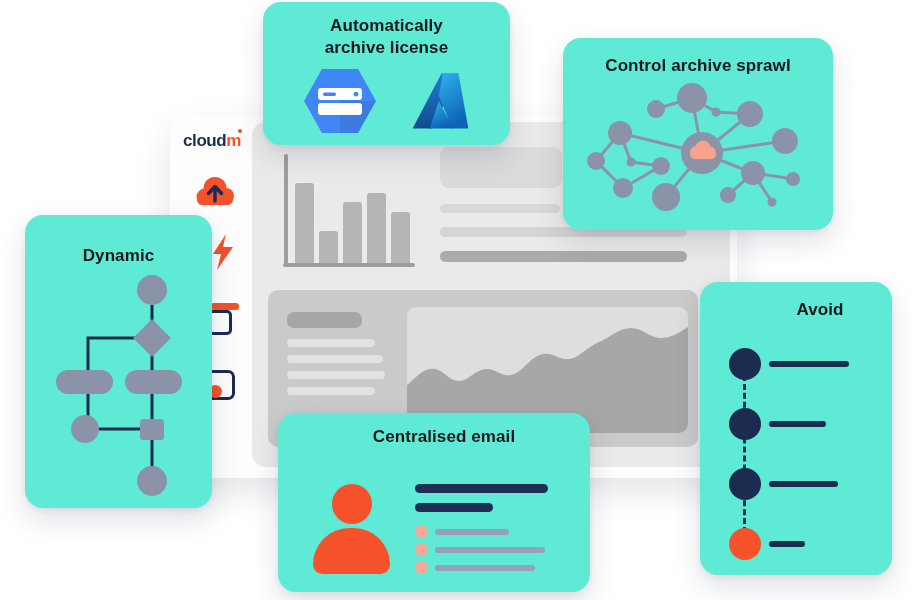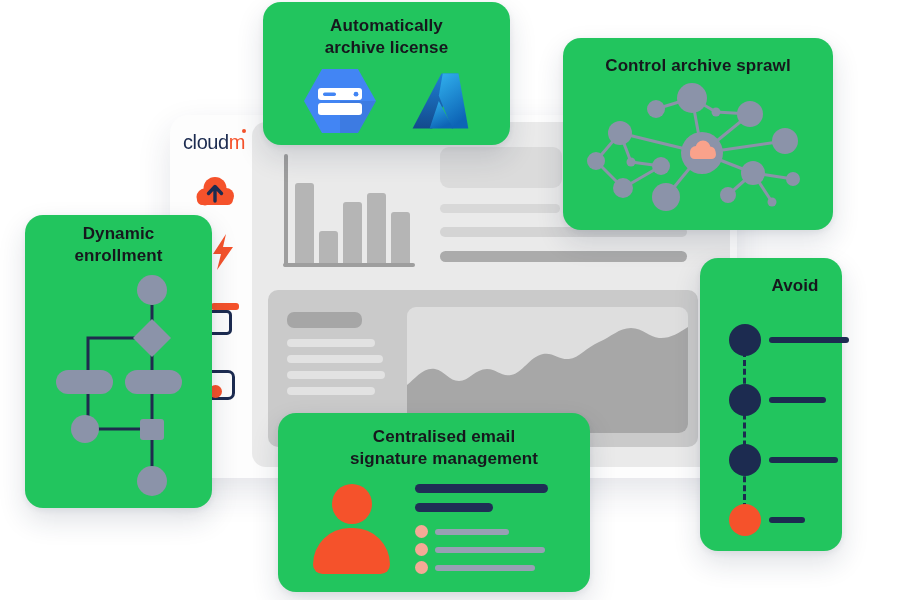--- a/index.html
+++ b/index.html
@@ -6,21 +6,21 @@
   html,body { width:912px; height:600px; }
   body { position:relative; overflow:hidden; background:#ffffff;
          font-family:"Liberation Sans", sans-serif; }
 
   
   .dash { position:absolute; left:170px; top:115px; width:567px; height:363px;
           background:#fdfdfd; border-radius:18px;
           box-shadow:0 14px 34px rgba(30,40,70,.12); }
   .dash-main { position:absolute; left:82px; top:7px; width:478px; height:345px;
                background:#eaeaea; border-radius:14px; }
-  .logo { position:absolute; left:13px; top:16px; font-size:20px; font-weight:400;
+  .logo { position:absolute; left:13px; top:16px; font-size:17px; font-weight:700;
           letter-spacing:-0.4px; color:#1c2b50; }
   .logo .accent { color:#f5522b; position:relative; }
   .logo .logo-dot { position:absolute; width:4px; height:4px; border-radius:50%;
           background:#f5522b; top:-2px; right:-1px; }
 
   
   .side-ico { position:absolute; }
 
   
   .axis-y { position:absolute; left:284px; top:154px; width:4px; height:113px;
@@ -48,53 +48,53 @@
                background:#a6a6a6; border-radius:7px; }
   .panel-line { position:absolute; left:19px; height:8px; background:#e2e2e2;
                 border-radius:4px; }
   .panel-line.n1 { top:49px; width:88px; } .panel-line.n2 { top:65px; width:96px; }
   .panel-line.n3 { top:81px; width:98px; } .panel-line.n4 { top:97px; width:88px; }
   .area-box { position:absolute; left:139px; top:17px; width:281px; height:126px;
               background:#dedede; border-radius:9px; overflow:hidden; }
   .area-box svg { position:absolute; left:0; bottom:0; display:block; }
 
   
-  .card { position:absolute; background:#22c55e; border-radius:18px;
+  .card { position:absolute; background:#5eead4; border-radius:18px;
           box-shadow:0 12px 28px rgba(30,40,70,.14), 0 2px 6px rgba(30,40,70,.07); }
   .card-title { text-align:center; font-weight:700; color:#16181d;
                 font-size:17px; line-height:1.28; letter-spacing:.1px; }
   .card-title span { display:block; }
 
   .card-archive { left:263px; top:2px; width:247px; height:143px; }
   .card-archive .card-title { margin-top:13px; }
   .icon-row { display:flex; justify-content:center; align-items:center;
               gap:30px; margin-top:9px; }
 
   .card-license { left:563px; top:38px; width:270px; height:192px; }
   .card-license .card-title { margin-top:17px; position:relative; z-index:2; }
   .card-license svg { position:absolute; inset:0; }
 
   .card-enroll { left:25px; top:215px; width:187px; height:293px; }
-  .card-enroll .card-title { margin-top:8px; position:relative; z-index:2; }
+  .card-enroll .card-title { margin-top:30px; position:relative; z-index:2; }
   .card-enroll svg { position:absolute; inset:0; }
 
   .card-email { left:278px; top:413px; width:312px; height:179px;padding-left:20px; }
   .card-email .card-title { margin-top:13px; }
   .person-head { position:absolute; left:54px; top:71px; width:40px; height:40px;
                  border-radius:50%; background:#f5522b; }
   .person-body { position:absolute; left:35px; top:115px; width:77px; height:46px;
                  border-radius:38px 38px 10px 10px; background:#f5522b; }
   .sig-head-line { position:absolute; left:137px; height:9px; background:#1f2e55;
                    border-radius:5px; }
   .sig-bullet { position:absolute; left:137px; width:13px; height:13px;
                 border-radius:50%; background:#f5a996; }
   .sig-line { position:absolute; left:157px; height:6px; background:#98a0b4;
               border-radius:3px; }
 
-  .card-errors { left:700px; top:258px; width:142px; height:293px;padding-left:48px; }
+  .card-errors { left:700px; top:282px; width:192px; height:293px;padding-left:48px; }
   .card-errors .card-title { margin-top:17px; }
   .tl-dash { position:absolute; left:43px; top:84px; height:176px; width:0;
              border-left:3px dashed #1c2b50; }
   .tl-dot { position:absolute; left:29px; width:32px; height:32px; border-radius:50%; }
   .tl-line { position:absolute; left:69px; height:6px; background:#1c2b50;
              border-radius:3px; }
 </style>
 </head>
 <body>
 
@@ -241,21 +241,20 @@
       <circle cx="140" cy="110" r="7.5"></circle>
       <circle cx="147" cy="114" r="5.5"></circle>
       <rect x="127" y="112" width="26" height="9" rx="4.5"></rect>
     </g>
   </svg>
 </div>
 
 <div class="card card-enroll">
   <div class="card-title">
     <span>Dynamic</span>
-    <span>enrollment</span>
   </div>
   <svg width="187" height="293" viewBox="0 0 187 293">
     <g stroke="#1f2b4e" stroke-width="3" fill="none">
       <line x1="127" y1="90" x2="127" y2="107"></line>
       <polyline points="110,123 63,123 63,157"></polyline>
       <line x1="127" y1="140" x2="127" y2="157"></line>
       <line x1="63" y1="179" x2="63" y2="202"></line>
       <line x1="127" y1="179" x2="127" y2="205"></line>
       <line x1="73" y1="214" x2="117" y2="214"></line>
       <line x1="127" y1="225" x2="127" y2="253"></line>
@@ -268,21 +267,20 @@
       <circle cx="60" cy="214" r="14"></circle>
       <rect x="115" y="204" width="24" height="21" rx="3"></rect>
       <circle cx="127" cy="266" r="15"></circle>
     </g>
   </svg>
 </div>
 
 <div class="card card-email">
   <div class="card-title">
     <span>Centralised email</span>
-    <span>signature management</span>
   </div>
   <div class="person-head"></div>
   <div class="person-body"></div>
   <div id="sig-lines">
       <div class="sig-head-line" style="top: 71px; width: 133px;"></div>
       <div class="sig-head-line" style="top: 90px; width: 78px;"></div>
       <div class="sig-bullet" style="top: 112px;"></div>
       <div class="sig-line" style="top: 115.5px; width: 74px;"></div>
       <div class="sig-bullet" style="top: 130px;"></div>
       <div class="sig-line" style="top: 133.5px; width: 110px;"></div>

